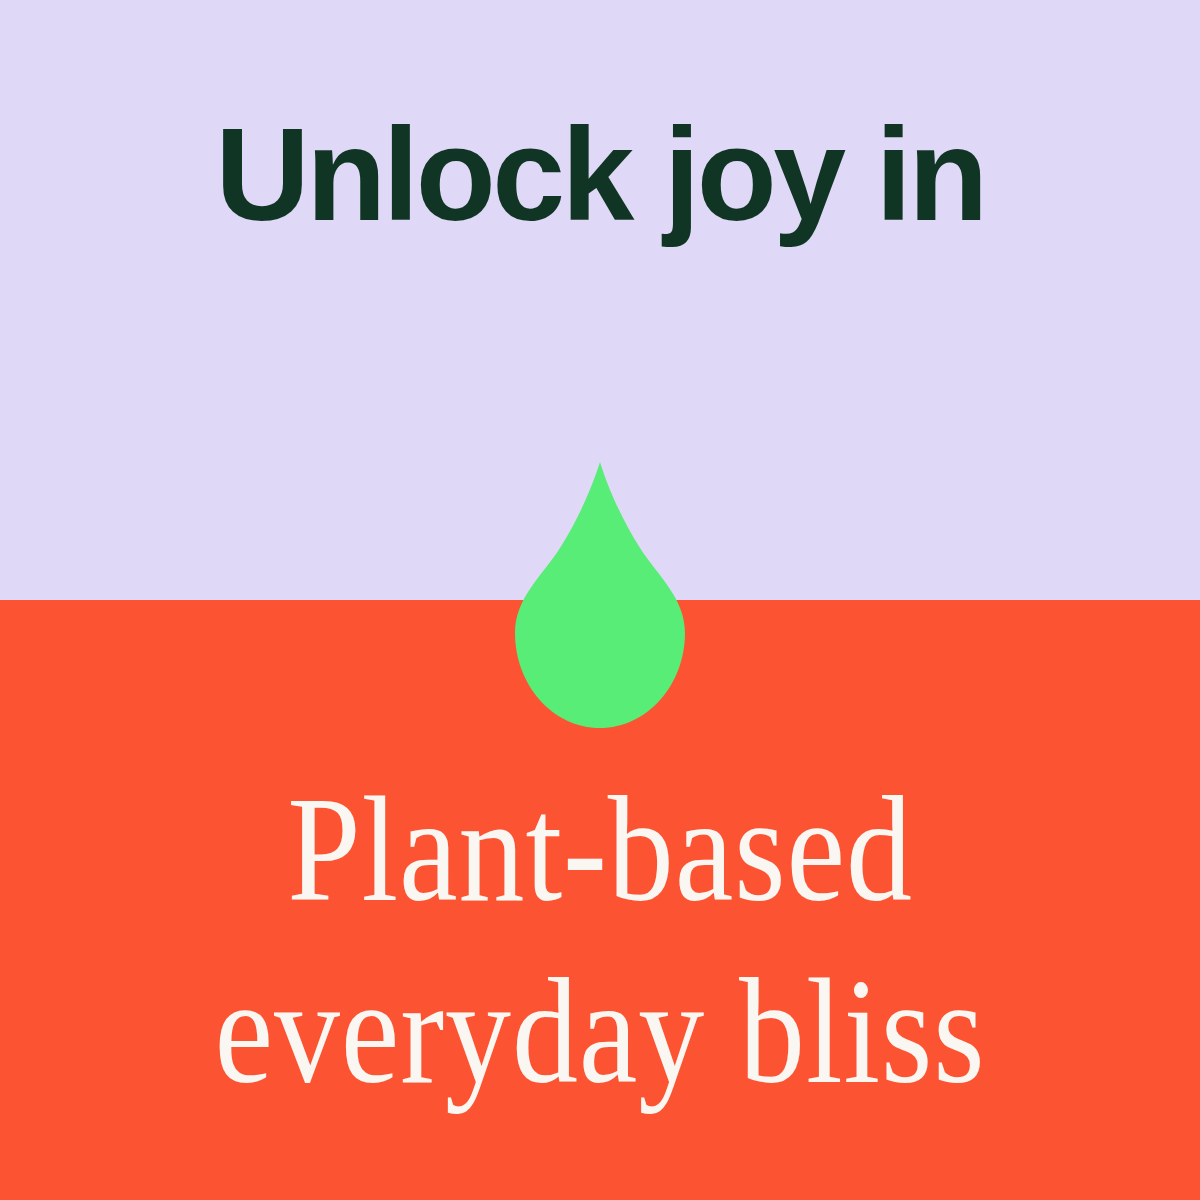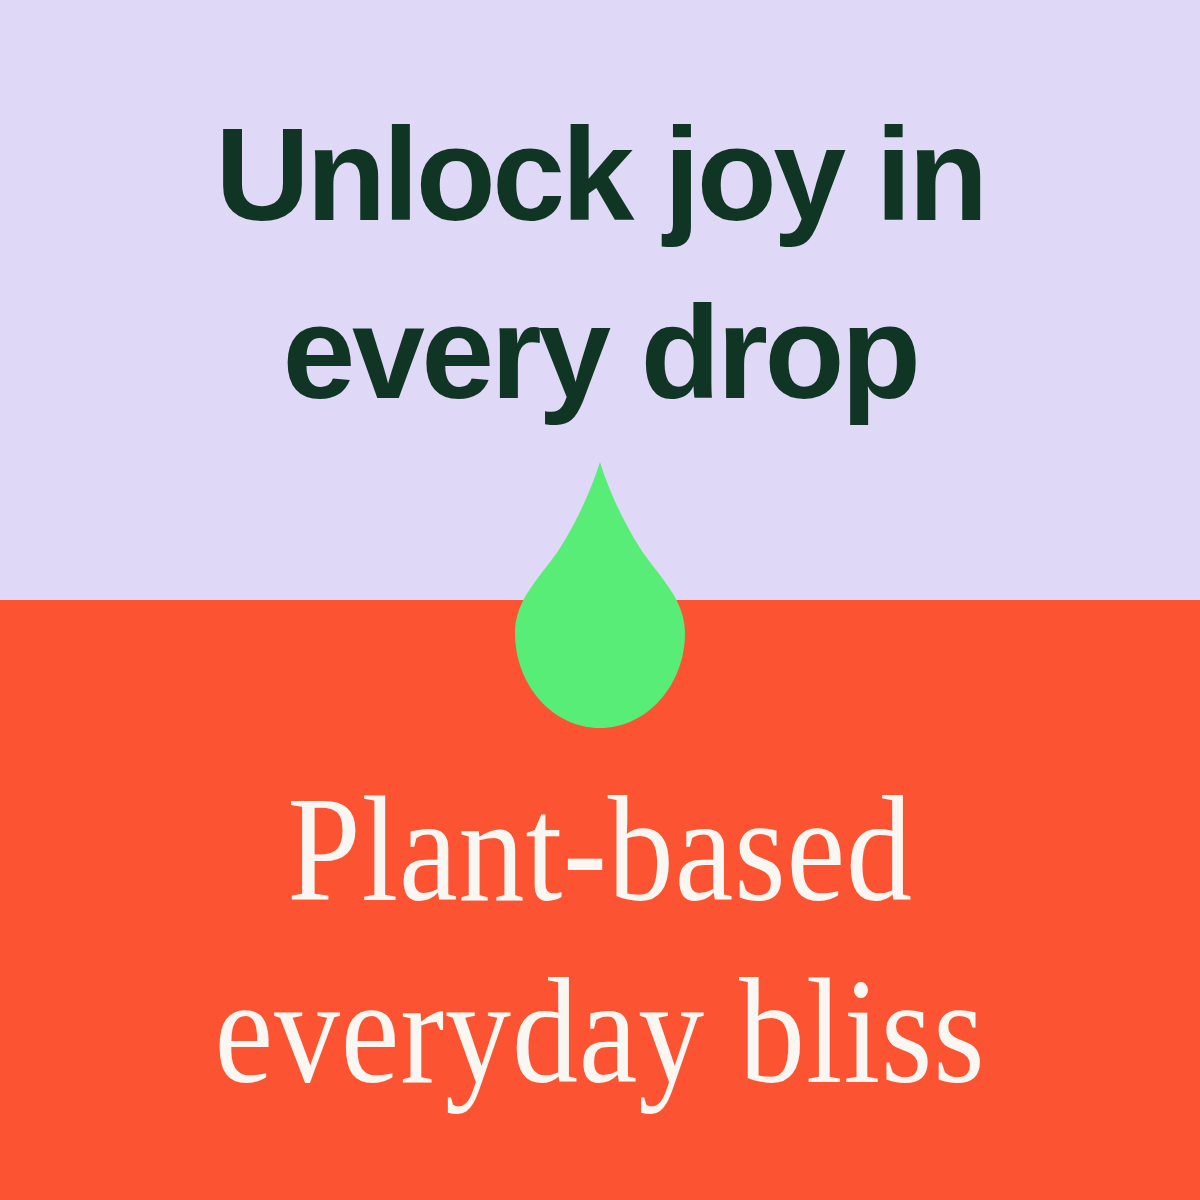--- a/index.html
+++ b/index.html
@@ -96,21 +96,20 @@
 </head>
 <body>
 
 <div id="poster">
 
   <div class="band band-top"></div>
   <div class="band band-bottom"></div>
 
   <div class="headline">
     <span class="line">Unlock joy in</span>
-    <span class="line">every drop</span>
   </div>
 
   <div class="droplet-wrap">
     <svg viewBox="0 0 190 266" xmlns="http://www.w3.org/2000/svg">
       <path d="M95 0
                C95 0 108 44 135 86
                C153 114 180 136 180 171
                C180 223 142 266 95 266
                C48 266 10 223 10 171
                C10 136 37 114 55 86

